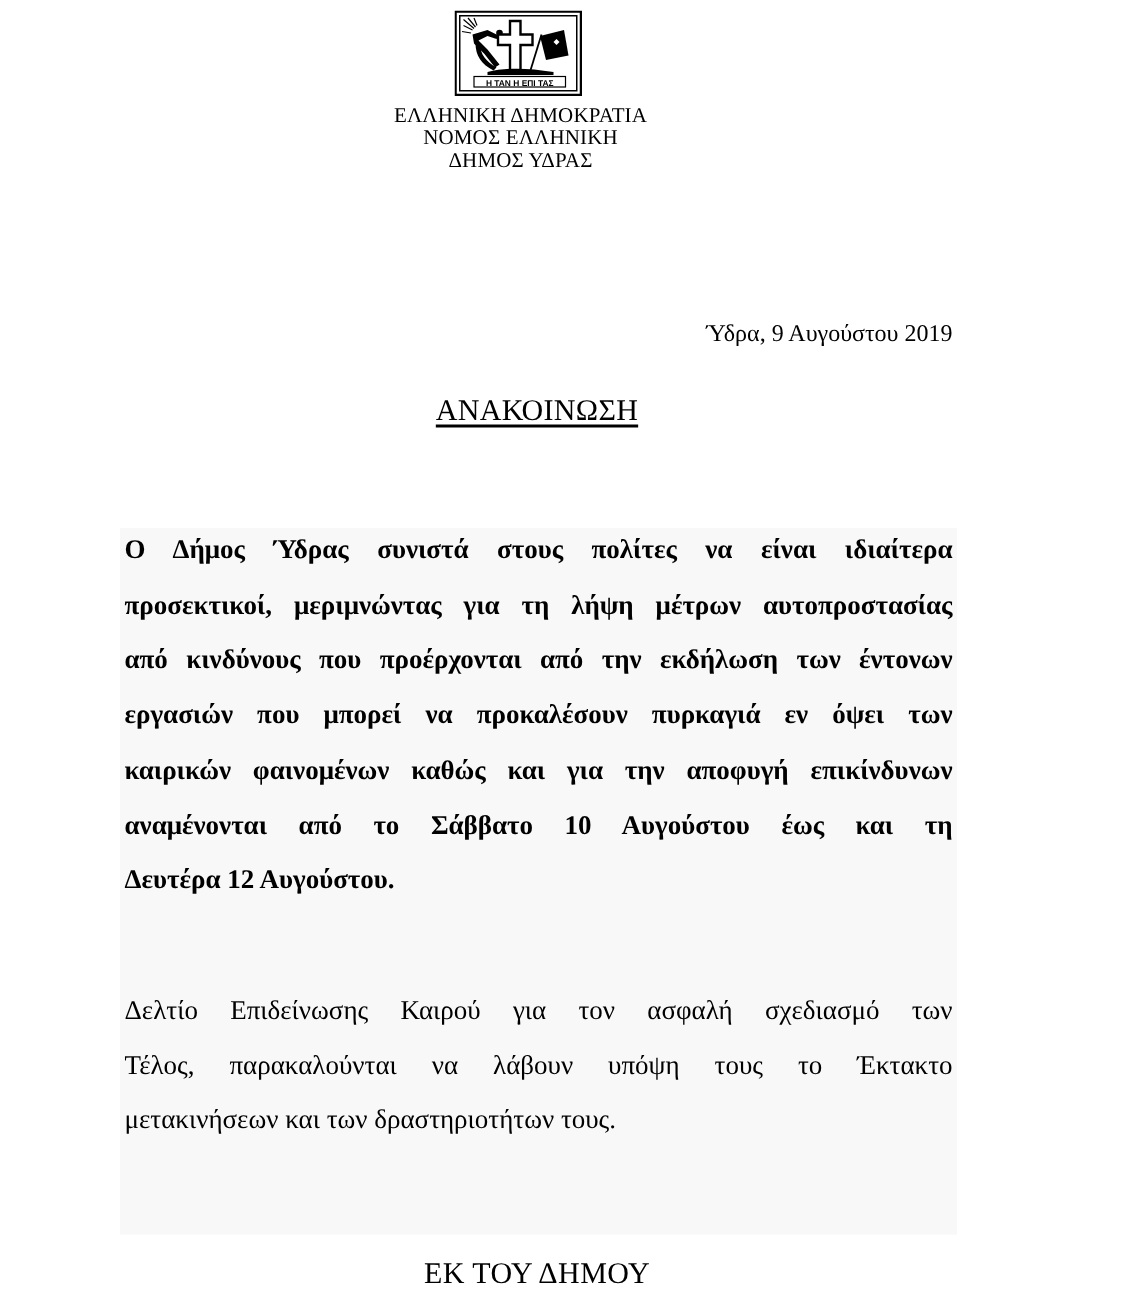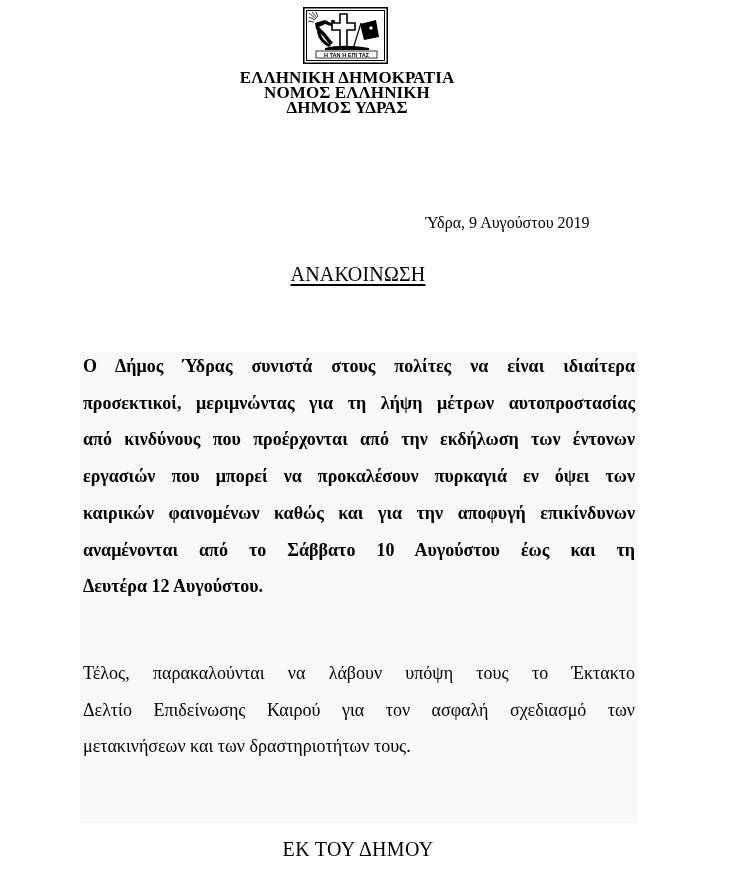--- a/index.html
+++ b/index.html
@@ -23,32 +23,32 @@
       height: 57px;
     }
     .logo svg { display: block; }
     .header-lines {
       position: absolute;
       left: 220px;
       top: 70px;
       width: 254px;
       text-align: center;
       font-family: "Liberation Serif", "DejaVu Serif", serif;
-      font-weight: bold;
-      font-size: 17px;
+      font-weight: normal;
+      font-size: 14px;
       line-height: 15px;
       letter-spacing: 0.1px;
     }
     .header-lines div { white-space: nowrap; }
     .date-line {
       position: absolute;
       left: 380px;
       top: 213px;
       width: 255px;
-      text-align: center;
+      text-align: right;
       font-size: 16px;
       line-height: 20px;
       white-space: nowrap;
     }
     .title {
       position: absolute;
       left: 200px;
       top: 262px;
       width: 316px;
       text-align: center;
@@ -148,18 +148,18 @@
   <span class="line">Ο Δήμος Ύδρας συνιστά στους πολίτες να είναι ιδιαίτερα</span>
   <span class="line">προσεκτικοί, μεριμνώντας για τη λήψη μέτρων αυτοπροστασίας</span>
   <span class="line">από κινδύνους που προέρχονται από την εκδήλωση των έντονων</span>
   <span class="line">εργασιών που μπορεί να προκαλέσουν πυρκαγιά εν όψει των</span>
   <span class="line">καιρικών φαινομένων καθώς και για την αποφυγή επικίνδυνων</span>
   <span class="line">αναμένονται  από το Σάββατο 10 Αυγούστου έως και τη</span>
   <span class="line last">Δευτέρα 12 Αυγούστου.</span>
 </div>
 
 <div class="para para2">
+  <span class="line">Δελτίο Επιδείνωσης Καιρού για τον ασφαλή σχεδιασμό των</span>
   <span class="line">Τέλος, παρακαλούνται να λάβουν υπόψη τους το Έκτακτο</span>
-  <span class="line">Δελτίο Επιδείνωσης Καιρού για τον ασφαλή σχεδιασμό των</span>
   <span class="line last">μετακινήσεων και των δραστηριοτήτων τους.</span>
 </div>
 
 <div class="signature">ΕΚ ΤΟΥ ΔΗΜΟΥ</div>
 
 </body></html>

